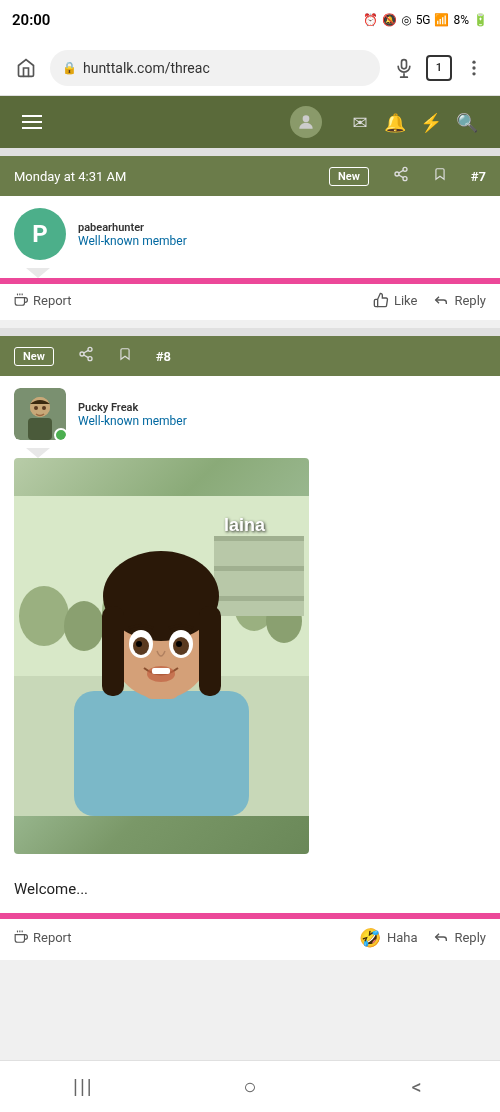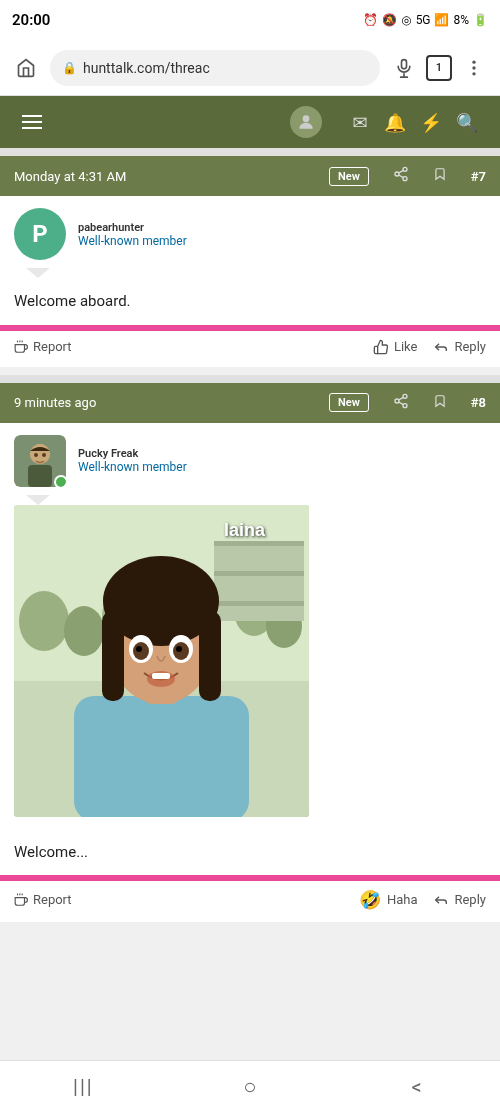--- a/index.html
+++ b/index.html
@@ -246,21 +246,21 @@
     }
 
     .post-image {
       margin: 0 14px 12px 14px;
       border-radius: 4px;
       overflow: hidden;
       max-width: 295px;
     }
     .post-image-placeholder {
       width: 295px;
-      height: 312px;
+      height: 396px;
       background: linear-gradient(135deg, #b8cca8 0%, #8aaa78 30%, #9ab890 50%, #7a9868 70%, #6a8858 100%);
       display: flex;
       align-items: center;
       justify-content: center;
       position: relative;
       overflow: hidden;
     }
 
     .post-actions {
       display: flex;
@@ -412,21 +412,20 @@
         <span>P</span>
       </div>
       <div class="user-info">
         <div class="user-name">pabearhunter</div>
         <div class="user-role">Well-known member</div>
       </div>
     </div>
 
     <div class="bubble-tail"></div>
 
-    <div class="post-content">Welcome aboard.</div>
 
     <div class="post-actions">
       <div class="action-report">
         <svg width="14" height="14" viewBox="0 0 24 24" fill="none" stroke="#555" stroke-width="2">
           <path d="M18 8h1a4 4 0 010 8h-1"></path>
           <path d="M2 8h16v9a4 4 0 01-4 4H6a4 4 0 01-4-4V8z"></path>
           <line x1="6" y1="1" x2="6" y2="4"></line>
           <line x1="10" y1="1" x2="10" y2="4"></line>
           <line x1="14" y1="1" x2="14" y2="4"></line>
         </svg>
@@ -448,21 +447,20 @@
           <span>Reply</span>
         </div>
       </div>
     </div>
   </div>
 
   <div class="separator"></div>
 
   <div class="post-card">
     <div class="post-header">
-      <span class="post-timestamp">9 minutes ago</span>
       <span class="post-new-badge">New</span>
       <span class="post-header-icon">
         <svg width="16" height="16" viewBox="0 0 24 24" fill="none" stroke="#ddd" stroke-width="2">
           <circle cx="18" cy="5" r="3"></circle>
           <circle cx="6" cy="12" r="3"></circle>
           <circle cx="18" cy="19" r="3"></circle>
           <line x1="8.59" y1="13.51" x2="15.42" y2="17.49"></line>
           <line x1="15.41" y1="6.51" x2="8.59" y2="10.49"></line>
         </svg>
       </span>

